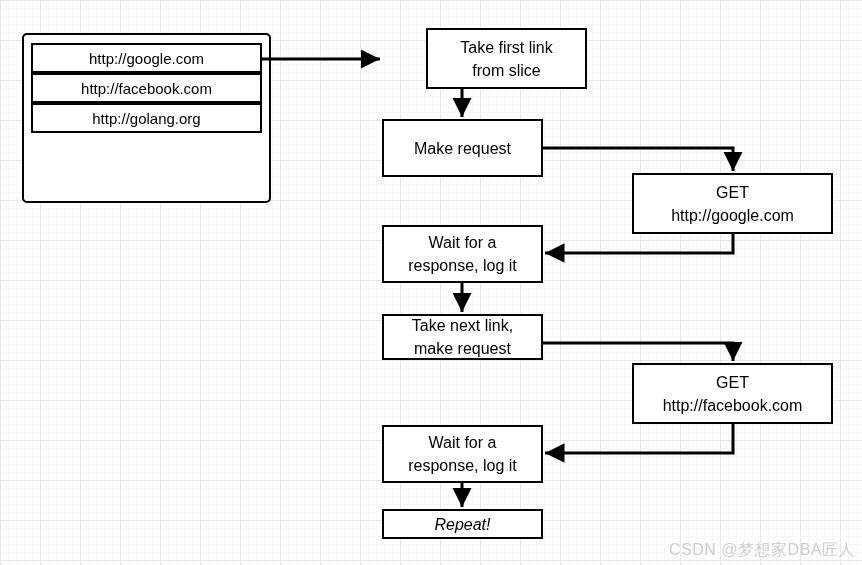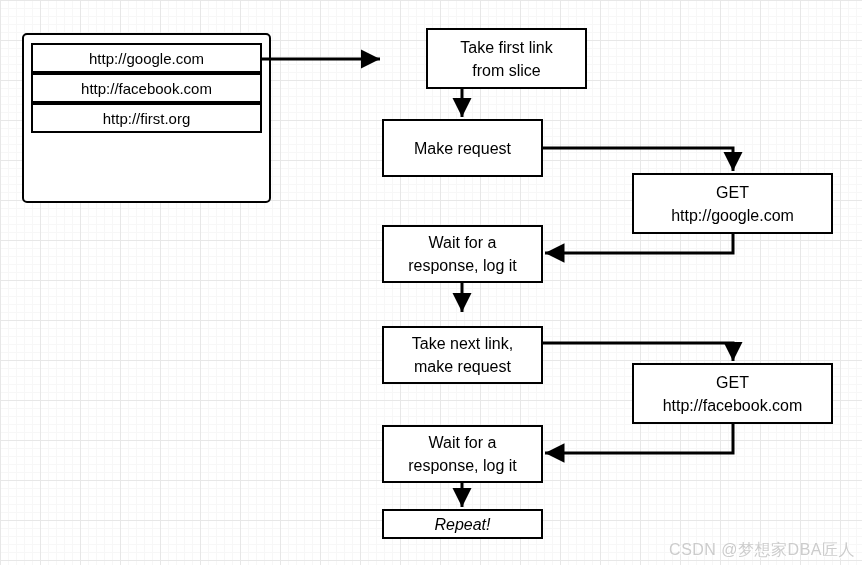--- a/index.html
+++ b/index.html
@@ -50,21 +50,21 @@
     text-align: center;
     font-size: 16px;
     line-height: 23px;
     color: #000000;
     white-space: pre-line;
   }
   .n-take-first   { left: 382px; top: 28px;  width: 161px; height: 61px; margin-left: 44px; }
   .n-make-request { left: 382px; top: 119px; width: 161px; height: 58px; }
   .n-get-google   { left: 632px; top: 173px; width: 201px; height: 61px; }
   .n-wait-1       { left: 382px; top: 225px; width: 161px; height: 58px; }
-  .n-take-next    { left: 382px; top: 314px; width: 161px; height: 58px; margin-top: 12px; }
+  .n-take-next    { left: 382px; top: 314px; width: 161px; height: 46px; }
   .n-get-facebook { left: 632px; top: 363px; width: 201px; height: 61px; }
   .n-wait-2       { left: 382px; top: 425px; width: 161px; height: 58px; }
   .n-repeat       { left: 382px; top: 509px; width: 161px; height: 30px; font-style: italic; }
   .watermark {
     position: absolute;
     right: 7px; bottom: 4px;
     font-size: 16px;
     letter-spacing: 0.5px;
     color: #cccccc;
     text-shadow: 1px 1px 0 #ffffff;
@@ -73,21 +73,21 @@
   }
 </style>
 </head>
 <body>
 
 <div class="canvas">
 
   <div class="url-list">
     <div class="url-row">http://google.com</div>
     <div class="url-row">http://facebook.com</div>
-    <div class="url-row">http://first.org</div>
+    <div class="url-row">http://golang.org</div>
   </div>
 
   <div class="node n-take-first">Take first link
 from slice</div>
   <div class="node n-make-request">Make request</div>
   <div class="node n-get-google">GET
 http://google.com</div>
   <div class="node n-wait-1">Wait for a
 response, log it</div>
   <div class="node n-take-next">Take next link,

